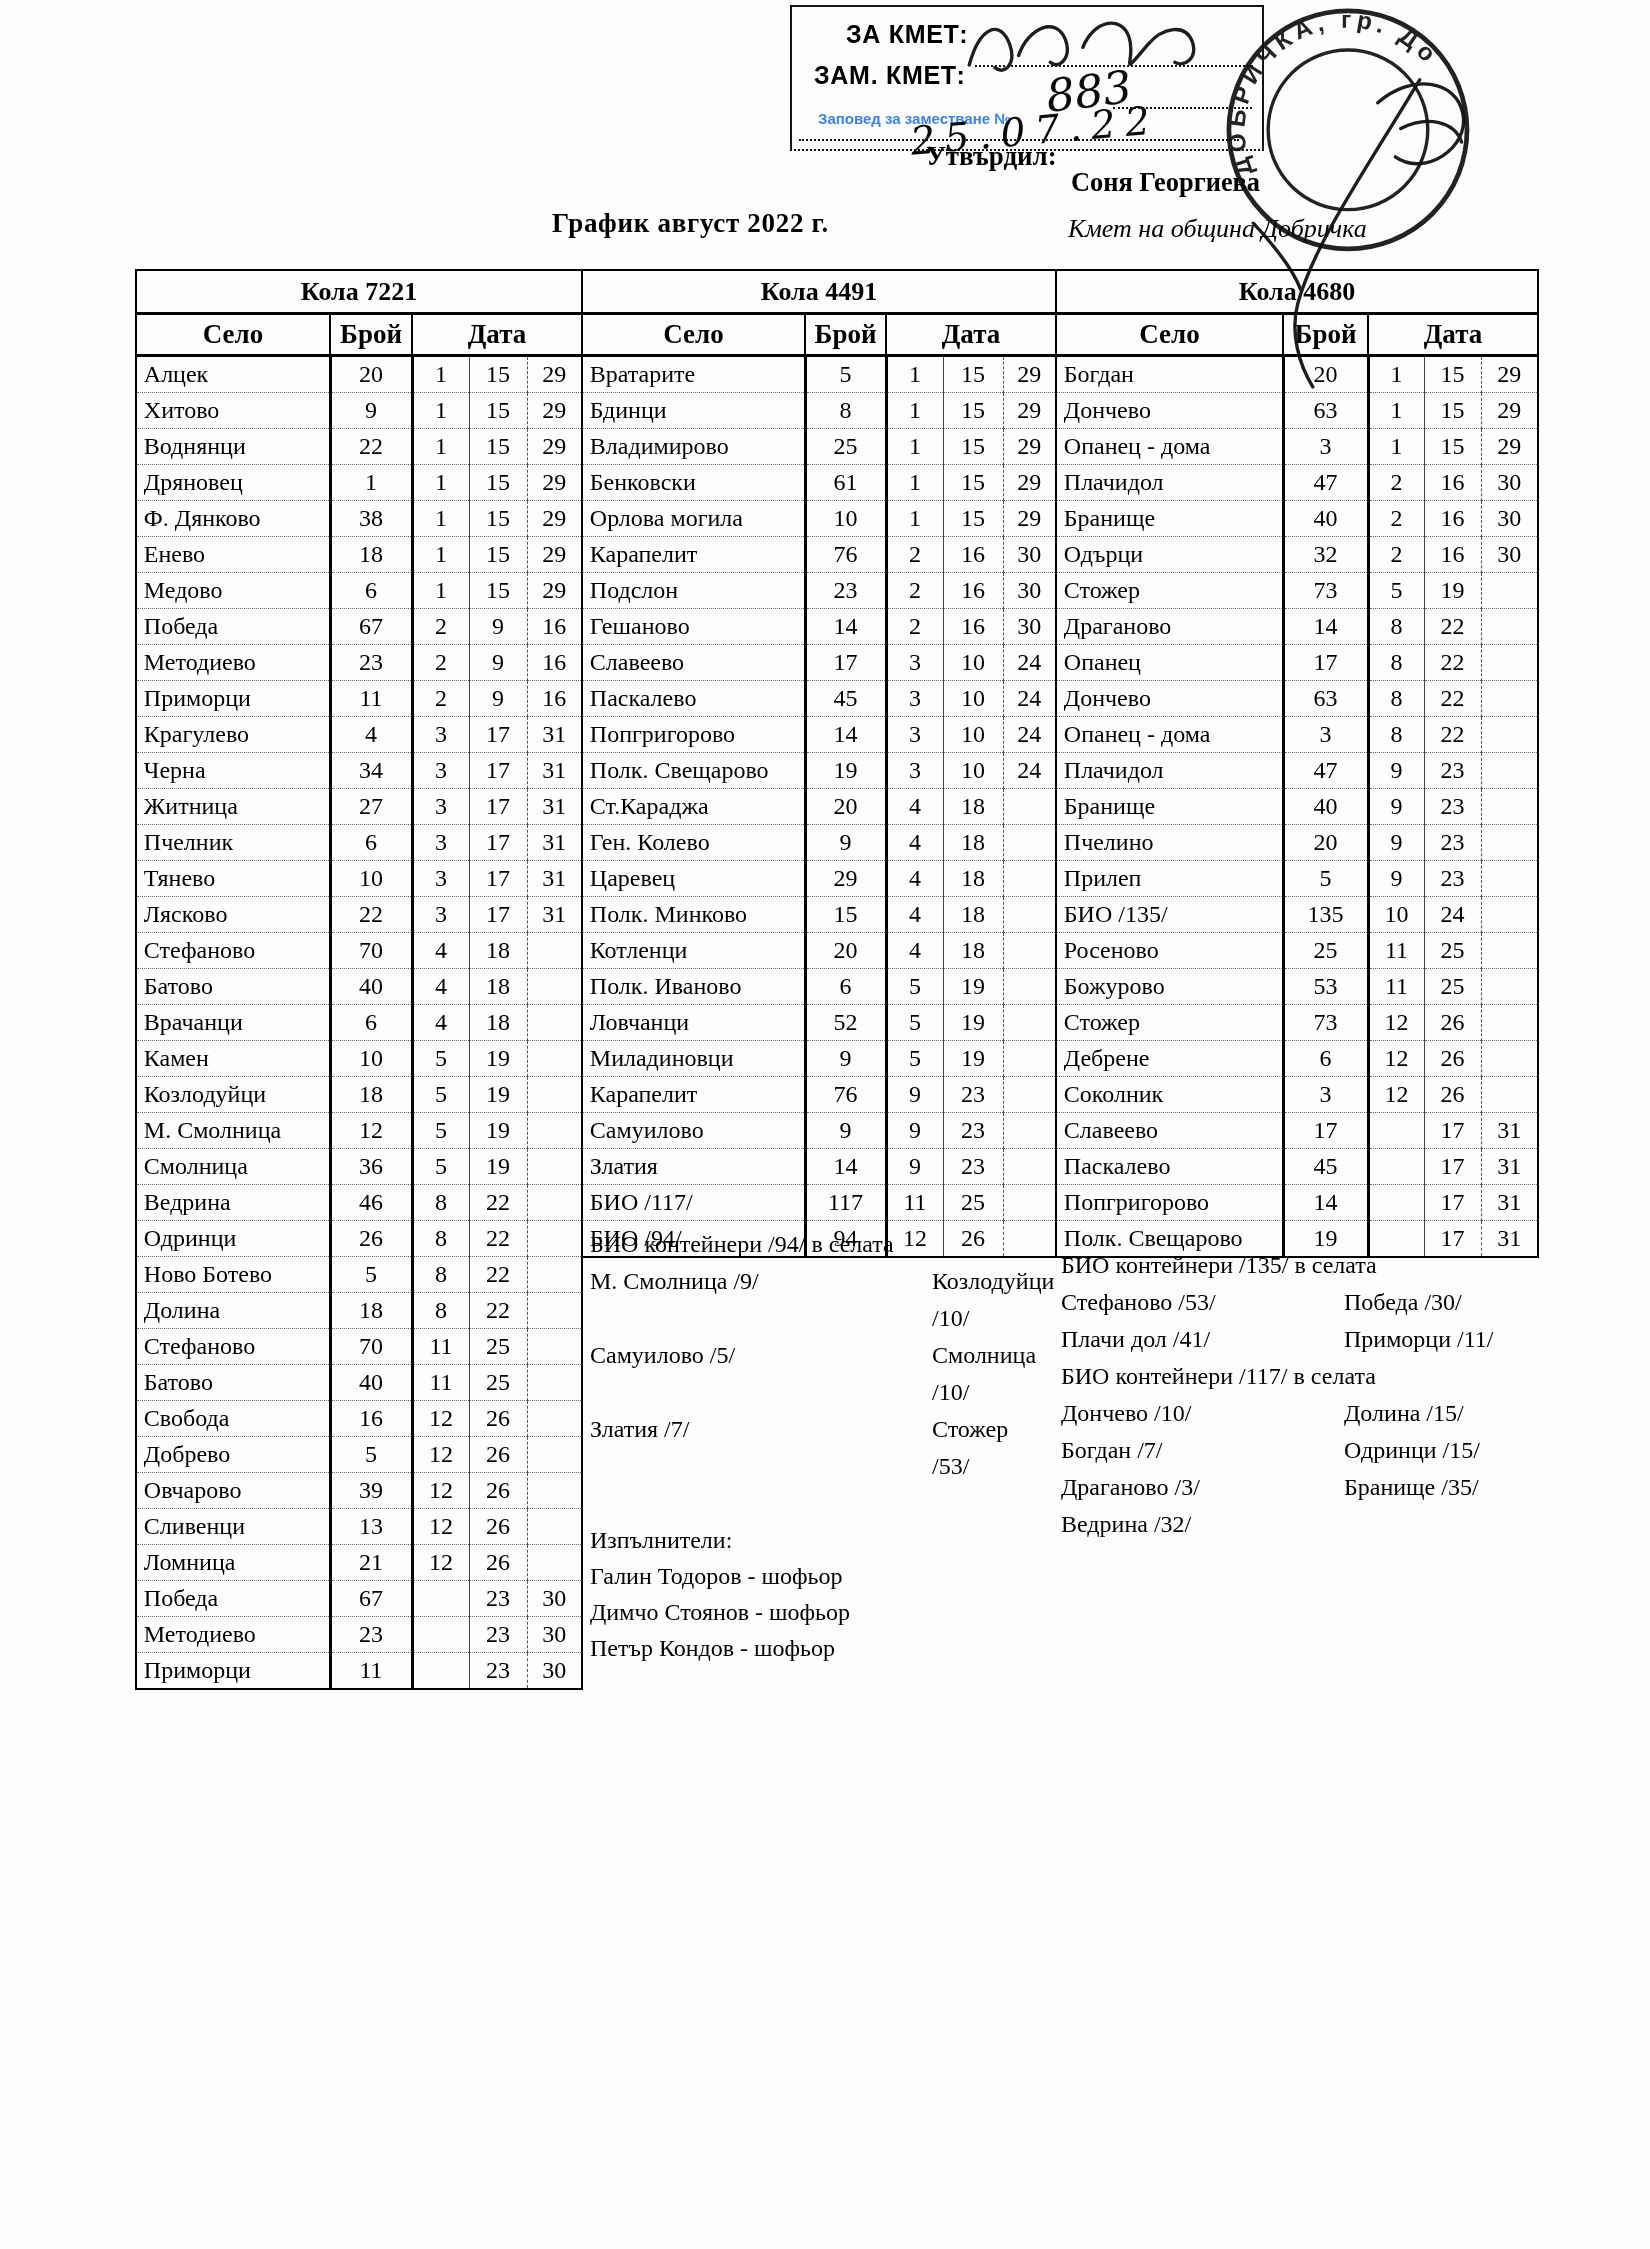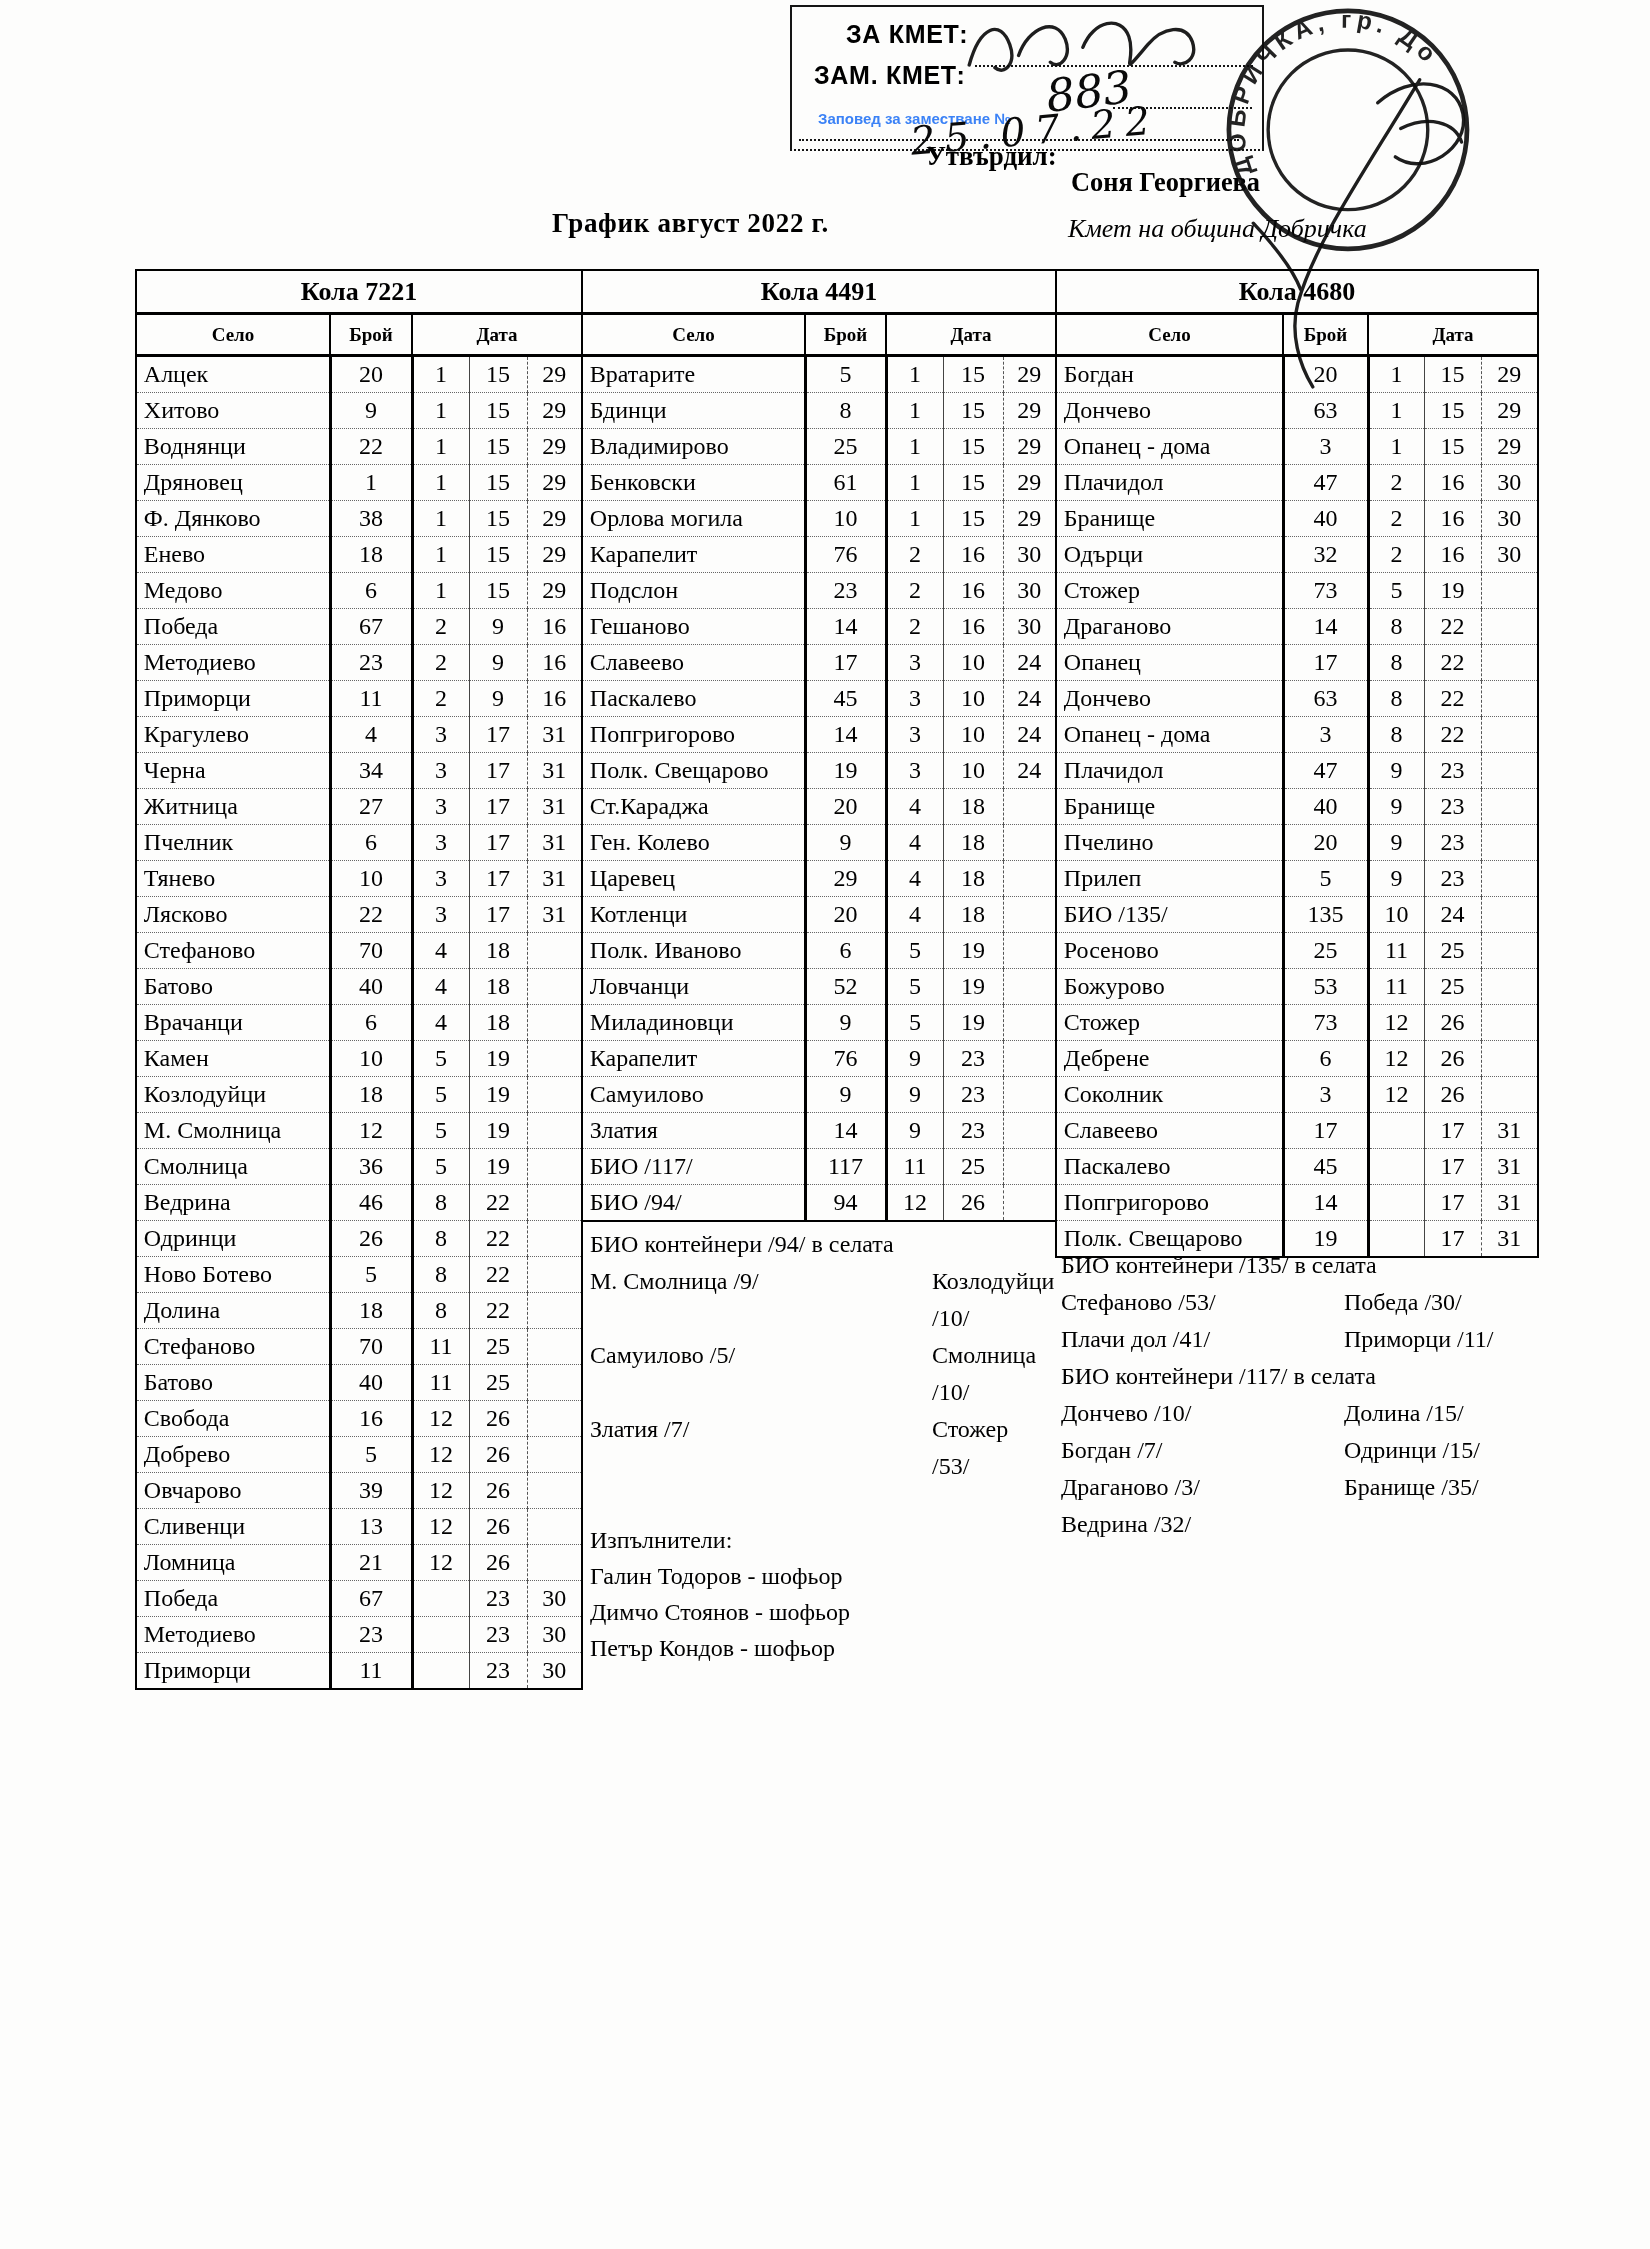--- a/index.html
+++ b/index.html
@@ -23,21 +23,21 @@
   .signer-name{position:absolute;left:1071px;top:167px;font-weight:bold;font-size:26.4px;}
   .signer-title{position:absolute;left:1068px;top:214px;font-style:italic;font-size:26px;}
   .doc-title{position:absolute;left:552px;top:208px;font-weight:bold;font-size:27px;letter-spacing:0.7px;}
   svg.overlay{position:absolute;left:0;top:0;pointer-events:none;}
   
   table.tbl{position:absolute;border-collapse:collapse;table-layout:fixed;
      border:2.7px solid #000;background:transparent;}
   .tbl th,.tbl td{padding:0;overflow:hidden;white-space:nowrap;}
   .t-title{height:41px;font-weight:bold;font-size:26px;text-align:center;
      border-bottom:3.4px solid #000;}
-  .h2{height:39px;font-weight:bold;font-size:19px;border-bottom:3.4px solid #000;}
+  .h2{height:39px;font-weight:bold;font-size:27px;border-bottom:3.4px solid #000;}
   .h-selo,.h-broj{border-right:2.7px solid #000;}
   .tbl tbody td{height:35px;font-size:24px;}
   td.selo{border-right:3.4px solid #000;text-align:left;padding-left:6.8px;}
   td.broj{border-right:3.4px solid #000;text-align:center;}
   td.d1{border-right:1.4px solid #444;text-align:center;}
   td.d2{border-right:1.4px dashed #555;text-align:center;}
   td.d3{text-align:center;}
   .tbl tbody tr+tr td{border-top:1.4px dotted #666;}
   
   .notes{position:absolute;font-size:24px;line-height:37px;}
@@ -479,20 +479,27 @@
         <tr>
           <td class="selo">Ген. Колево</td>
           <td class="broj">9</td>
           <td class="d1">4</td>
           <td class="d2">18</td>
           <td class="d3"></td>
         </tr>
         <tr>
           <td class="selo">Царевец</td>
           <td class="broj">29</td>
+          <td class="d1">4</td>
+          <td class="d2">18</td>
+          <td class="d3"></td>
+        </tr>
+        <tr>
+          <td class="selo">Полк. Минково</td>
+          <td class="broj">15</td>
           <td class="d1">4</td>
           <td class="d2">18</td>
           <td class="d3"></td>
         </tr>
         <tr>
           <td class="selo">Котленци</td>
           <td class="broj">20</td>
           <td class="d1">4</td>
           <td class="d2">18</td>
           <td class="d3"></td>

